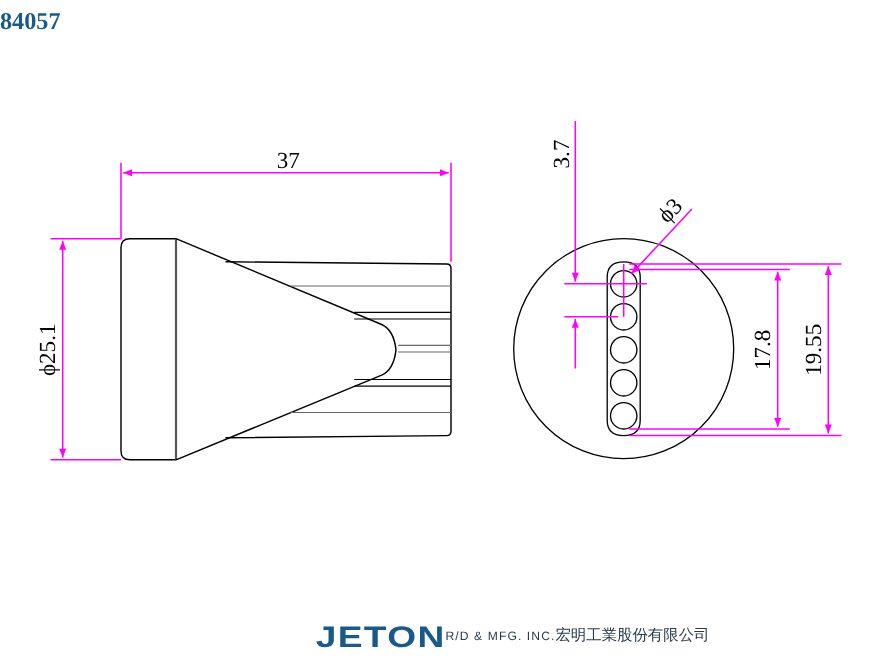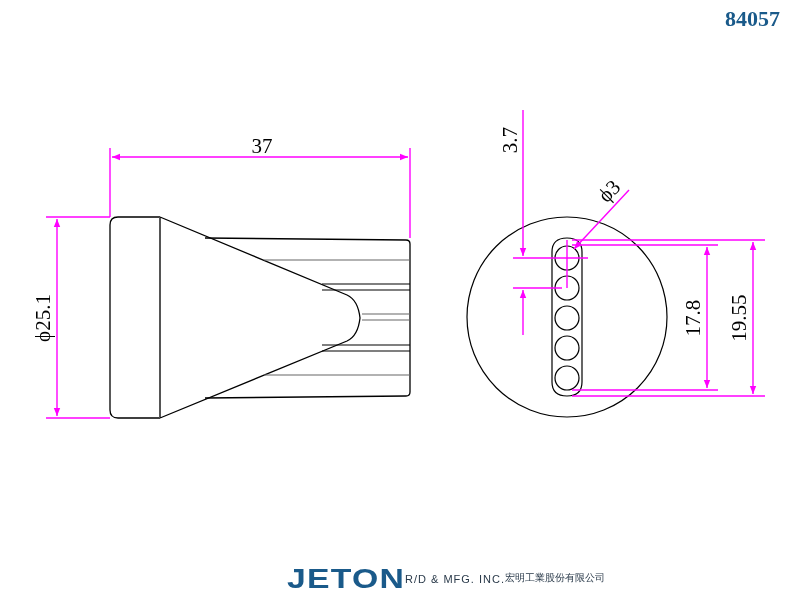--- a/index.html
+++ b/index.html
@@ -1,24 +1,24 @@
 <!DOCTYPE html>
 <html><head>
 <meta charset="utf-8">
 <style>
   html, body { margin: 0; padding: 0; background: #ffffff; }
   body { width: 800px; height: 600px; position: relative; overflow: hidden; font-family: "Liberation Serif", serif; }
-  .title { position: absolute; left: 0; top: 6px; width: 780px; text-align: right; font-family: "Liberation Serif", serif; font-weight: bold; font-size: 22px; color: #1a5a8a; }
+  .title { position: absolute; left: 0; top: 6px; width: 780px; text-align: left; font-family: "Liberation Serif", serif; font-weight: bold; font-size: 22px; color: #1a5a8a; }
   svg.drawing { position: absolute; left: 0; top: 0; }
   .dimtxt { font-family: "Liberation Serif", serif; font-size: 21px; fill: #000; }
   .logo { position: absolute; left: 287px; top: 564px; height: 30px; display: flex; align-items: center; }
   .logo-word { font-family: "Liberation Sans", sans-serif; font-weight: bold; font-size: 27px; color: #1a5a8a; letter-spacing: 1px; transform: scaleX(1.25); transform-origin: left center; display: inline-block; width: 118px; }
   .logo-sub { display: flex; flex-direction: row; margin-left: 0px; line-height: 12px; }
   .logo-en { font-family: "Liberation Sans", sans-serif; font-size: 11px; color: #2a3a4a; letter-spacing: 1px; }
-  .logo-zh { font-family: Liberation Mono, monospace; font-size: 10px; color: #2a3a4a; text-align: right; }
+  .logo-zh { font-family: Liberation Serif, serif; font-size: 14px; color: #2a3a4a; text-align: right; }
 </style>
 </head>
 <body>
 
 <div class="title">84057</div>
 
 <svg class="drawing" width="800" height="600" viewBox="0 0 800 600">
   <defs>
     <marker id="arr" viewBox="0 0 10 10" refX="10" refY="5" markerWidth="22" markerHeight="8" markerUnits="userSpaceOnUse" orient="auto-start-reverse">
       <path d="M0,1 L10,5 L0,9 Z" fill="#ff00ff"></path>

